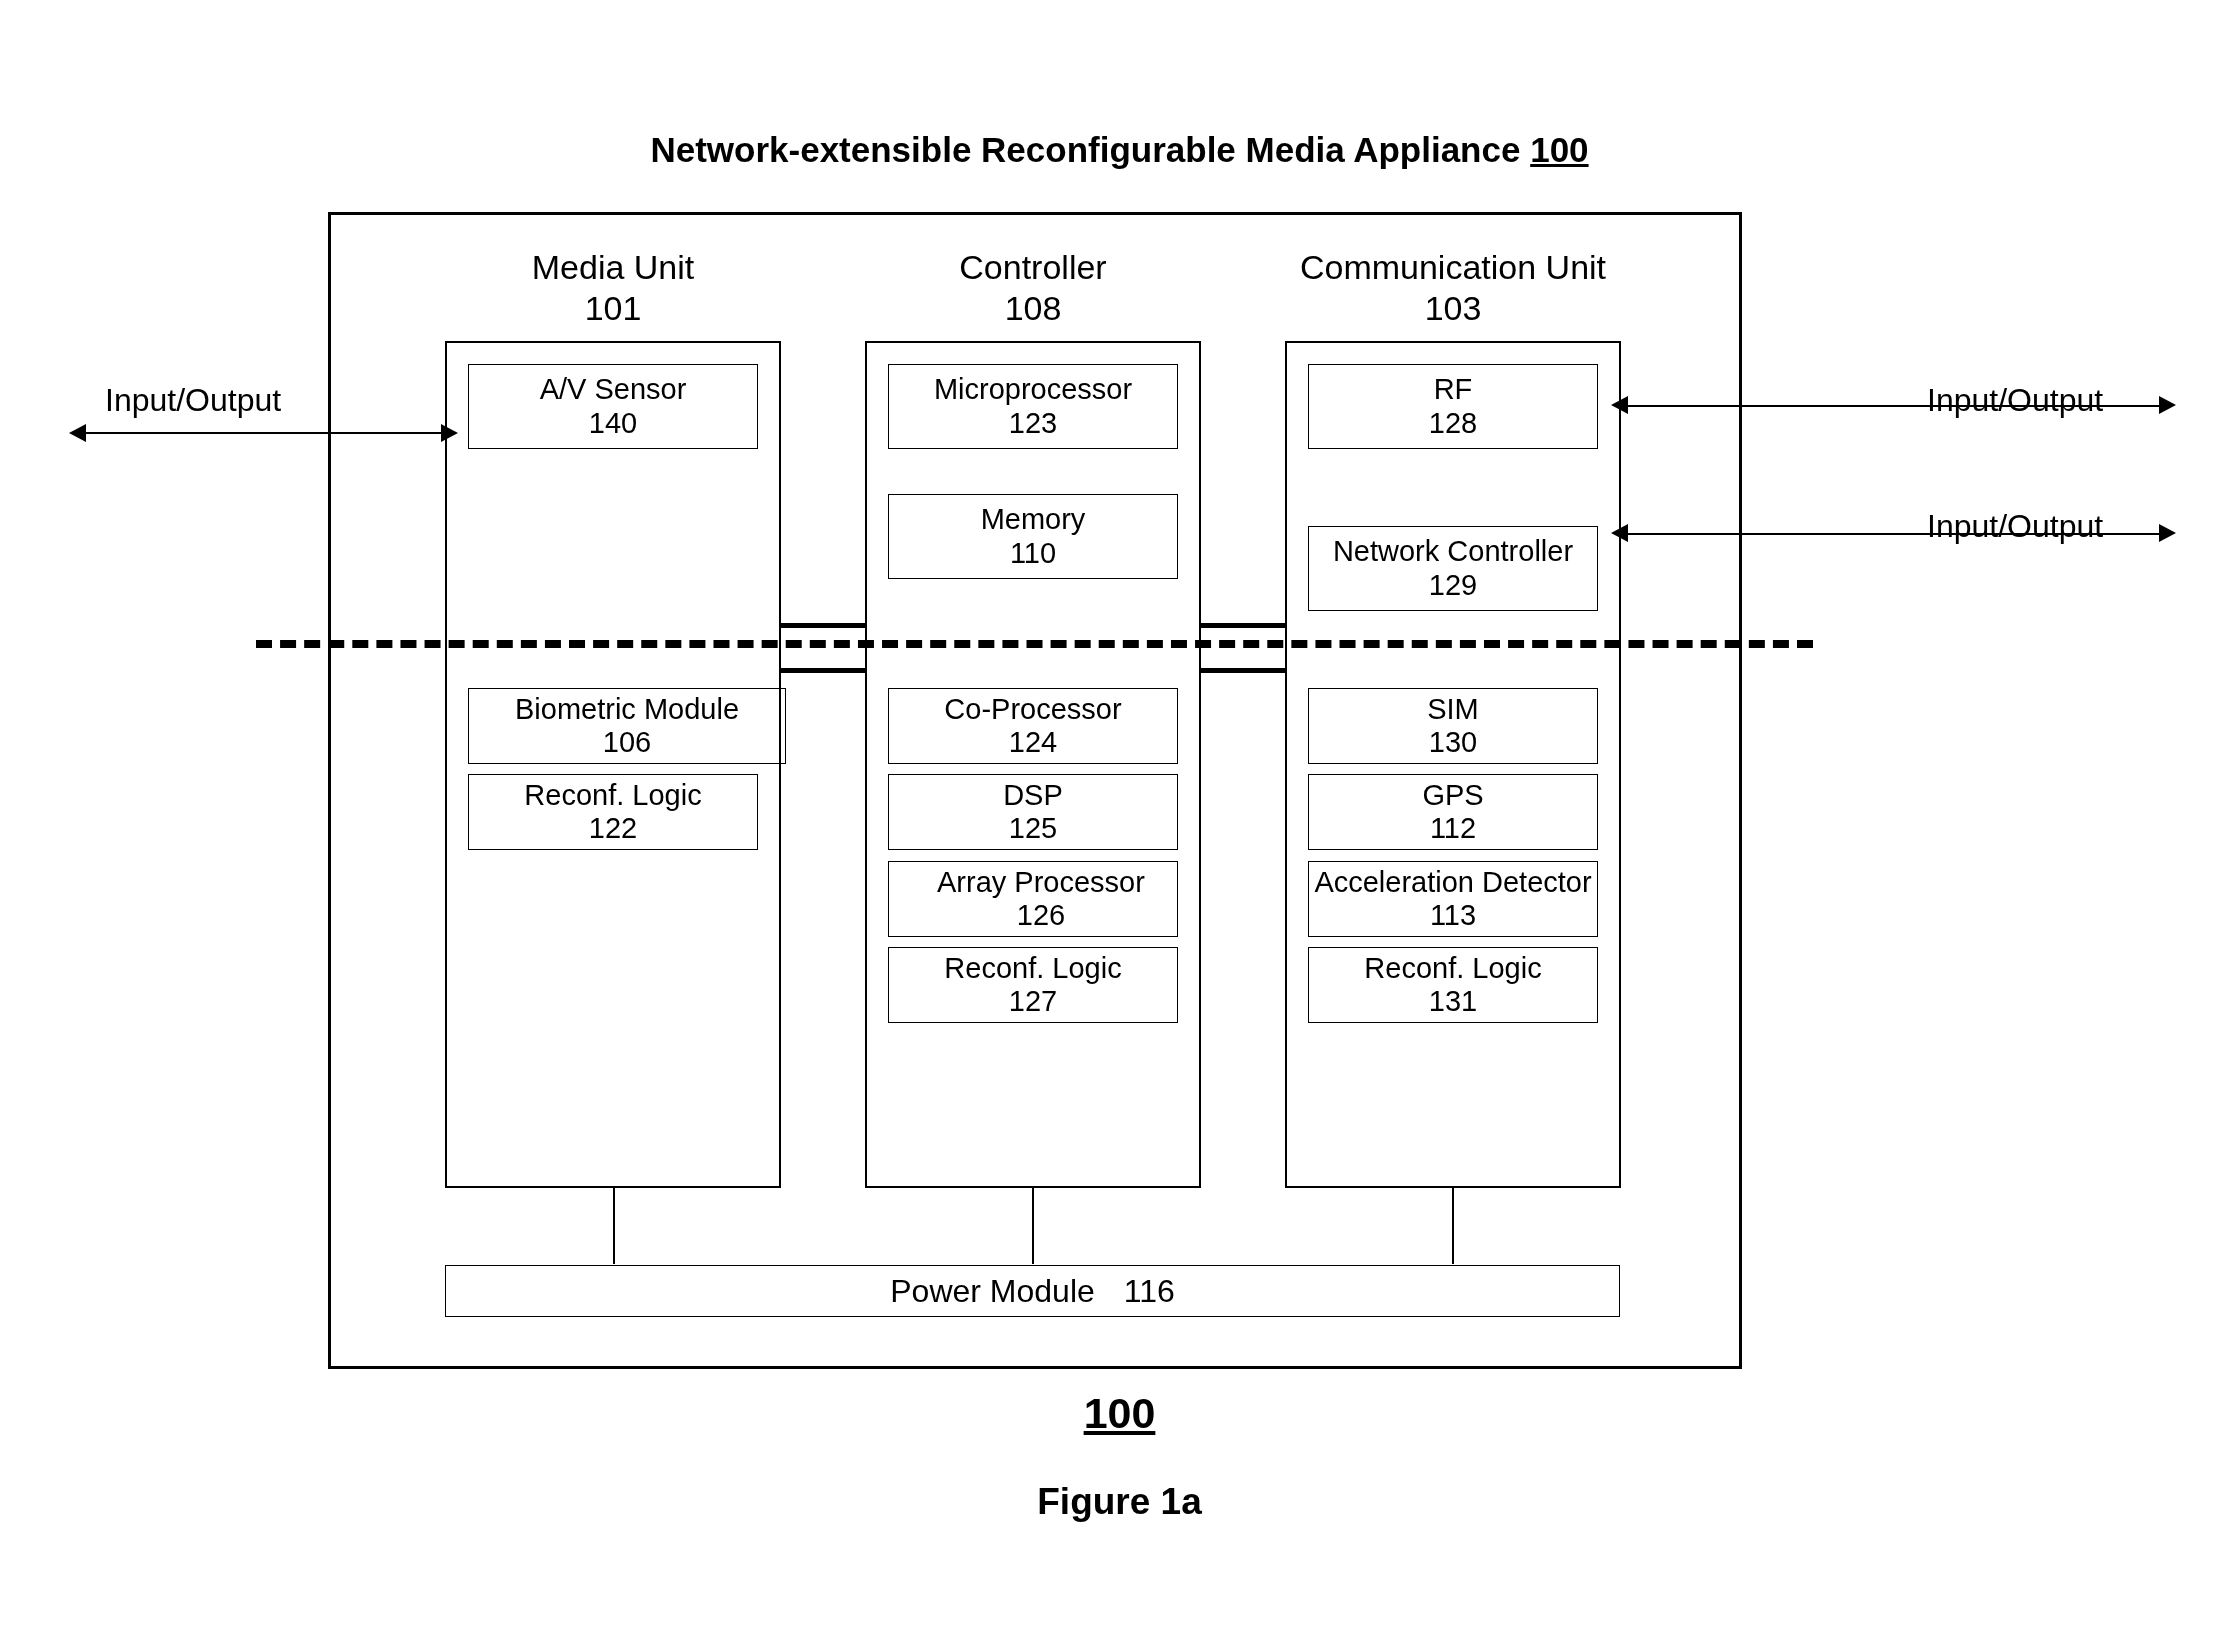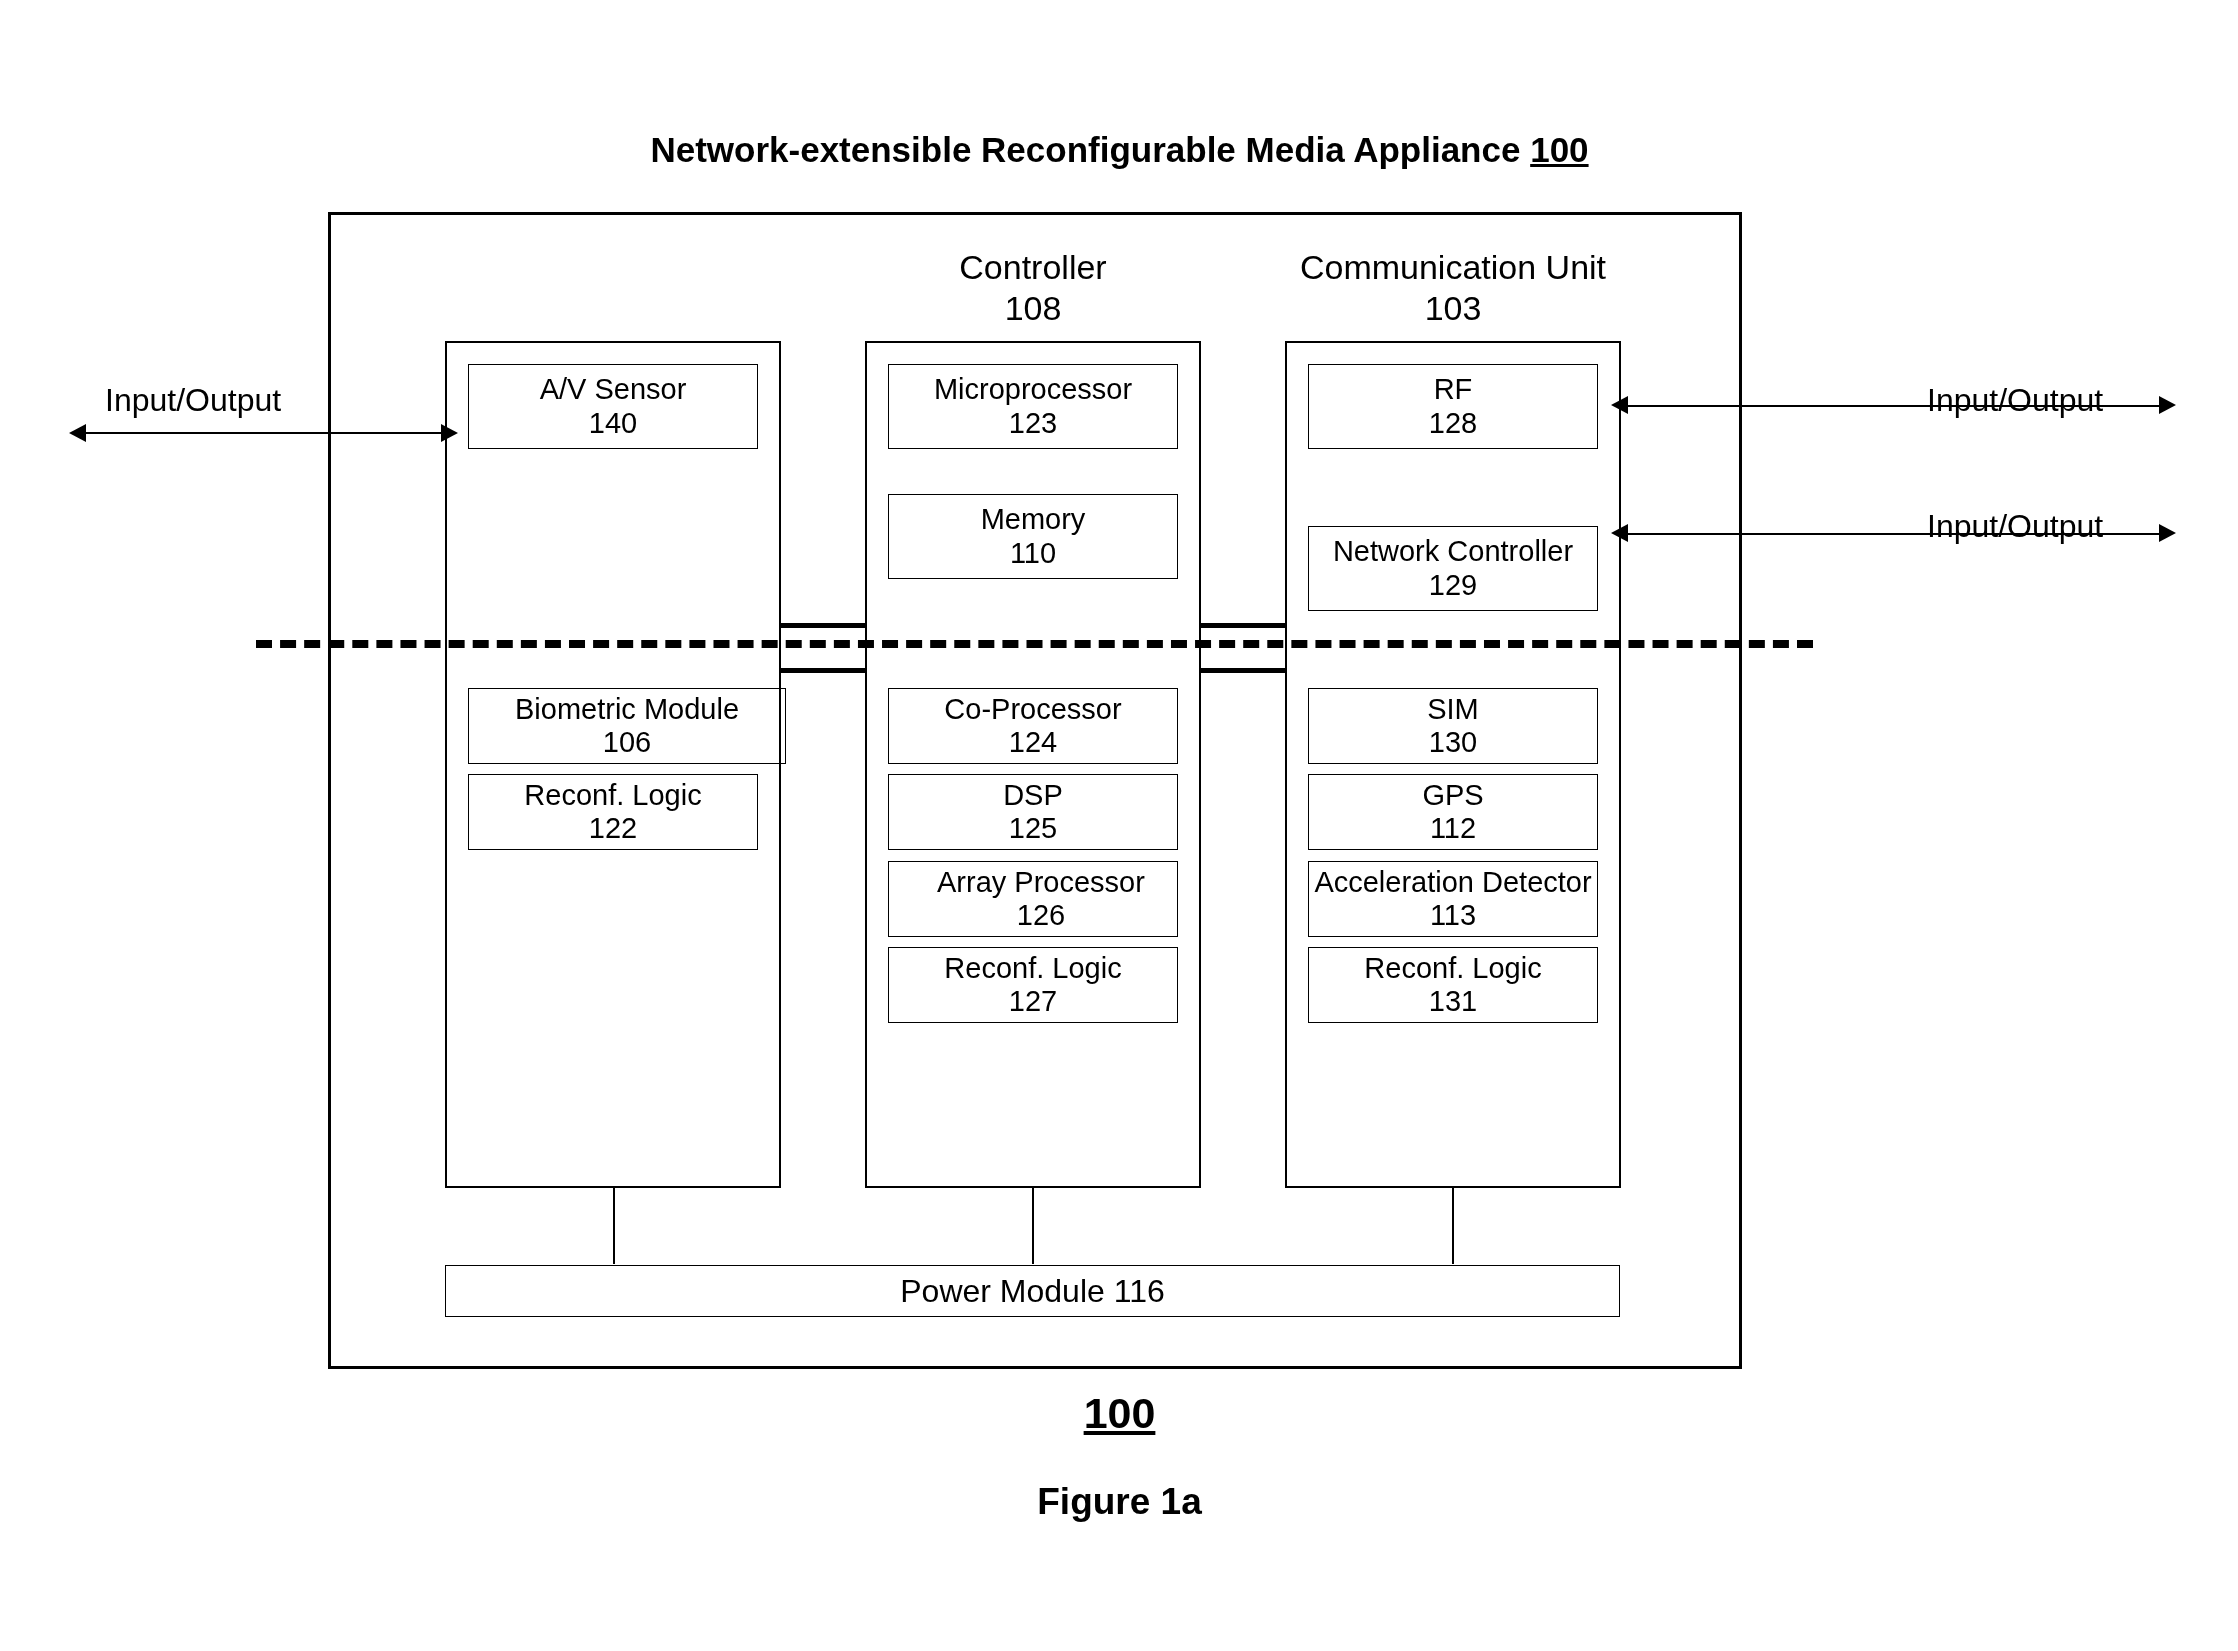--- a/index.html
+++ b/index.html
@@ -118,20 +118,24 @@
 </head>
 <body>
 
 <div class="title">
   <span>Network-extensible Reconfigurable Media Appliance</span>
   <span class="refnum">100</span>
 </div>
 
 <div class="outer-box">
 
+  <div class="col-header" style="top:32px; left:114px; width:336px;">
+    <span>Media Unit</span>
+    <span class="num">101</span>
+  </div>
   <div class="col-header" style="top:32px; left:534px; width:336px;">
     <span>Controller</span>
     <span class="num">108</span>
   </div>
   <div class="col-header" style="top:32px; left:954px; width:336px;">
     <span>Communication Unit</span>
     <span class="num">103</span>
   </div>
 
   <div class="unit" style="top:126px; left:114px; width:336px; height:847px;"></div>
@@ -203,21 +207,21 @@
   </div>
   <div class="mod" style="top:732px; left:977px; width:290px; height:76px;">
     <span>Reconf. Logic</span>
     <span class="num">131</span>
   </div>
 
   <div class="drop" style="top:973px; left:282px; height:76px;"></div>
   <div class="drop" style="top:973px; left:701px; height:76px;"></div>
   <div class="drop" style="top:973px; left:1121px; height:76px;"></div>
 
-  <div class="power" style="top:1050px; left:114px; width:1175px; height:52px;">
+  <div class="power" style="top:1050px; left:114px; width:1175px; height:52px;gap:10px;">
     <span>Power Module</span>&nbsp;
     <span>116</span>
   </div>
 </div>
 
 <div class="dashed" style="top:640px; left:256px; width:1557px;"></div>
 
 <div class="io-label" style="top:382px; left:105px;">Input/Output</div>
 <div class="arrow-line" style="top:432px; left:84px; width:359px;"></div>
 <div class="arrow-head-l" style="top:424px; left:69px;"></div>

